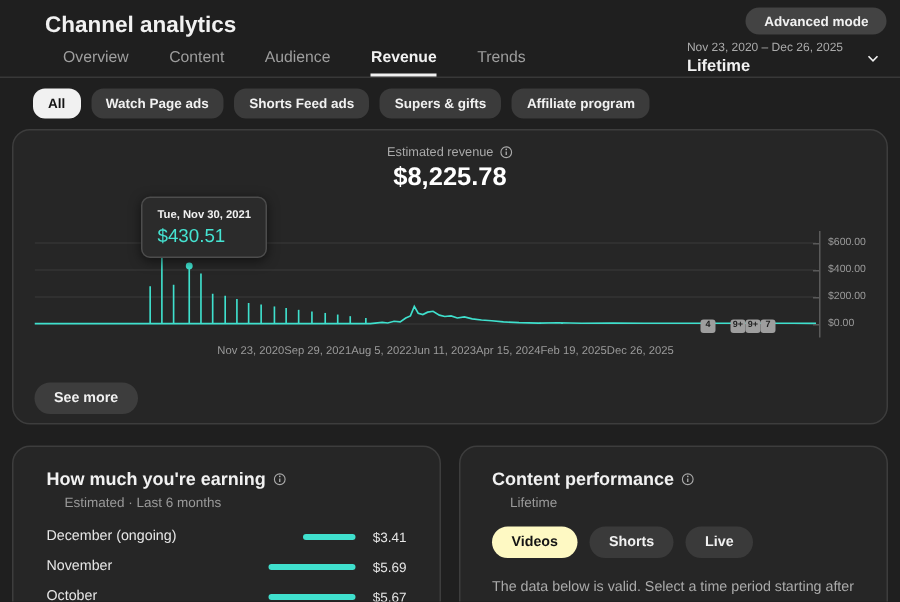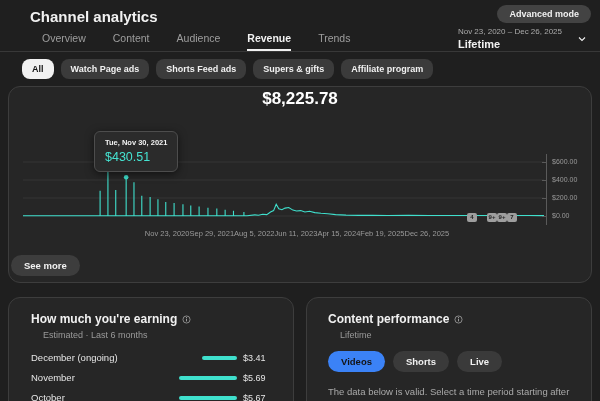--- a/index.html
+++ b/index.html
@@ -53,39 +53,39 @@
   .y-tick { position:absolute; left:533px; width:4px; height:1px; background:#5a5a5a; }
   .y-axis { position:absolute; left:543px; top:69px; width:40px; height:64px; }
   .y-label { position:absolute; font-size:7px; color:#9a9a9a; white-space:nowrap; }
   .x-axis { position:absolute; left:14px; top:142px; width:548px; display:flex; justify-content:center; }
   .x-label { font-size:7.5px; color:#9a9a9a; white-space:nowrap; }
   .marker-badge {
     position:absolute; top:126px; width:10px; height:9px; background:#9e9e9e; color:#1f1f1f;
     border-radius:2px; font-size:6px; font-weight:bold; text-align:center; line-height:9px; cursor:pointer;
   }
   .see-more {
-    position:absolute; left:2px; top:168px; height:21px; padding:0 13px;
+    position:absolute; left:14px; top:168px; height:21px; padding:0 13px;
     background:#3d3d3d; color:#f1f1f1; border:none; border-radius:11px;
     font-size:9.5px; font-weight:bold; font-family:inherit; cursor:pointer;
   }
   
   .earn-card { left:8px; top:297px; width:286px; height:130px; padding:14px 22px; }
   .perf-card { left:306px; top:297px; width:286px; height:130px; padding:14px 21px; }
   .card-title-row { display:flex; align-items:center; gap:5px; }
   .card-title { font-size:12px; font-weight:bold; color:#f1f1f1; }
   .card-sub { font-size:9px; color:#9a9a9a; margin-top:4px;padding-left:12px; }
   .earn-rows { margin-top:13px; }
   .earn-row { display:flex; align-items:center; margin-top:11px; height:9px; }
   .earn-label { flex:1; font-size:9.5px; color:#e6e6e6; }
   .bar-wrap { width:58px; display:flex; justify-content:flex-end; margin-right:6px; }
   .earn-bar { height:4px; border-radius:2px; }
-  .earn-value { width:28px; font-size:9px; color:#e6e6e6; text-align:left; }
+  .earn-value { width:28px; font-size:9px; color:#e6e6e6; text-align:right; }
   .perf-chips { display:flex; gap:8px; margin-top:11px; }
   .perf-chip { font-size:9.5px; font-weight:bold; color:#f1f1f1; background:#3a3a3a; padding:5px 13px; border-radius:14px; cursor:pointer; }
-  .perf-chip-selected { background:#3b82f6; color:#141414; }
+  .perf-chip-selected { background:#fef9c3; color:#141414; }
   .perf-note { margin-top:13px; font-size:9.5px; line-height:1.55; color:#aaaaaa; width:252px; }
 </style>
 </head>
 <body>
 
 <div class="topbar">
   <h1 class="page-title">Channel analytics</h1>
   <button class="adv-btn">Advanced mode</button>
 </div>
 
@@ -110,20 +110,28 @@
 
 <div class="chip-row">
     <div class="chip chip-selected">All</div>
     <div class="chip">Watch Page ads</div>
     <div class="chip">Shorts Feed ads</div>
     <div class="chip">Supers &amp; gifts</div>
     <div class="chip">Affiliate program</div>
   </div>
 
 <section class="card revenue-card">
+  <div class="metric-head">
+    <span>Estimated revenue</span>
+    <svg class="info-icon" viewBox="0 0 24 24">
+      <circle cx="12" cy="12" r="9.5" fill="none" stroke="#aaaaaa" stroke-width="2"></circle>
+      <line x1="12" y1="10.5" x2="12" y2="17" stroke="#aaaaaa" stroke-width="2.4"></line>
+      <circle cx="12" cy="7" r="1.5" fill="#aaaaaa"></circle>
+    </svg>
+  </div>
   <div class="metric-value">$8,225.78</div>
 
   <div class="tooltip">
     <div class="tt-date">Tue, Nov 30, 2021</div>
     <div class="tt-value">$430.51</div>
   </div>
 
   <div class="chart-area">
     <svg id="chart-svg" width="521" height="64" viewBox="0 0 521 64">
         <line x1="0" y1="6" x2="521" y2="6" stroke="#343434" stroke-width="1"></line>

